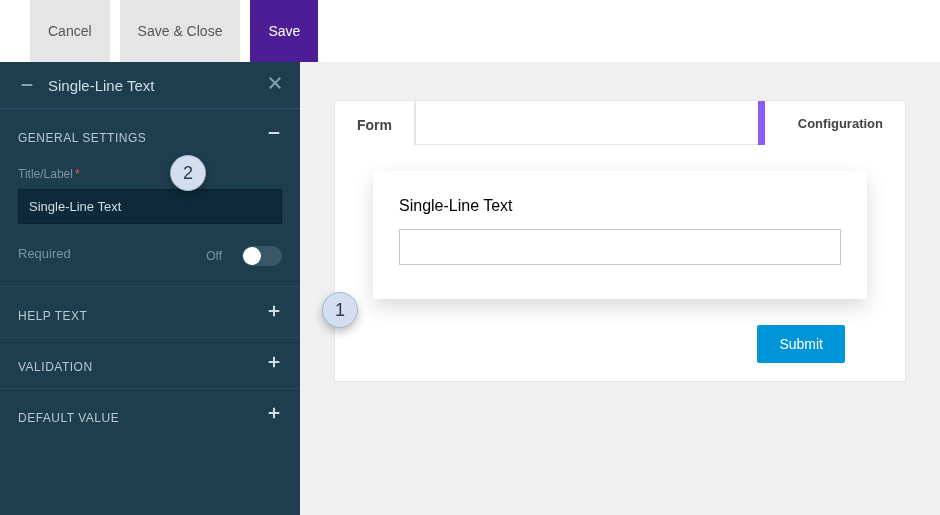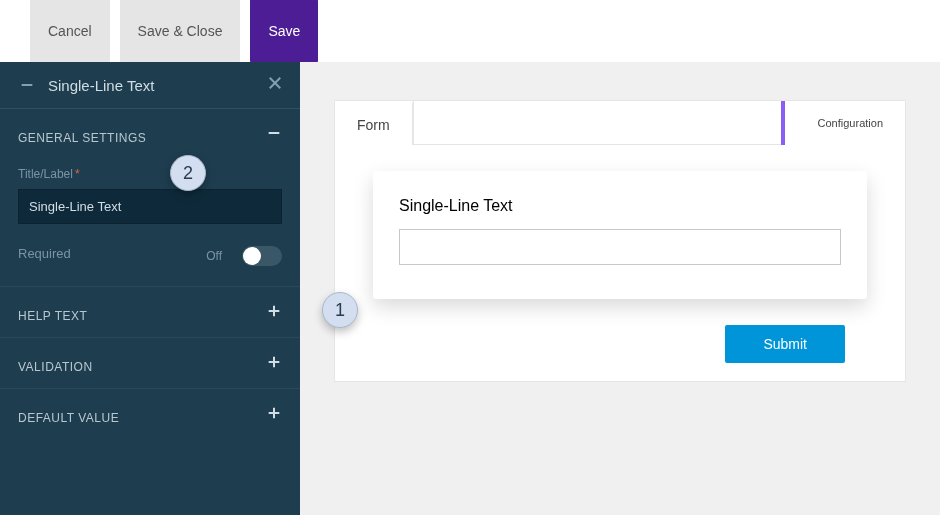--- a/index.html
+++ b/index.html
@@ -33,33 +33,33 @@
     .sb-row { display: flex; justify-content: space-between; margin-top: 22px; }
     .sb-row .lab { color: #7a94a3; font-size: 13px; }
     .toggle-wrap { display: flex; align-items: center; gap: 20px; }
     .toggle-state { color: #7a94a3; font-size: 12px; }
     .toggle { width: 40px; height: 20px; background: #3a5767; border-radius: 10px; position: relative; cursor: pointer; }
     .toggle .knob { width: 18px; height: 18px; background: #fff; border-radius: 50%; position: absolute; top: 1px; left: 1px; }
 
     
     .canvas { flex: 1; background: #f0f0f0; padding: 38px 34px; position: relative; }
     .panel { background: #fff; border: 1px solid #e5e5e5; }
-    .tabs { display: flex; height: 44px; }
+    .tabs { display: flex; height: 44px; font-weight: bold; }
     .tab { padding: 0 22px; display: flex; align-items: center; font-size: 14px; color: #444; cursor: pointer; position: relative; }
     .tab.active { border-right: 1px solid #e5e5e5; border-top: 3px solid transparent; }
     .tab-spacer { flex: 1; border-bottom: 1px solid #e5e5e5; border-left: 1px solid #e5e5e5; }
-    .tab.config { margin-left: auto; font-size: 11px; border-left: 4px solid #8b5cf6; padding-left: 33px; }
+    .tab.config { margin-left: auto; font-size: 13px; border-left: 7px solid #8b5cf6; padding-left: 33px; }
 
     .panel-body { padding: 26px 38px 18px 38px; }
     .field-card { background: #fff; border-radius: 3px; box-shadow: 0 8px 20px rgba(0,0,0,0.15); padding: 26px 26px 34px 26px; position: relative; }
     .field-label { font-size: 16px; color: #000; margin-bottom: 14px; }
     .field-input { width: 100%; height: 36px; border: 1px solid #c8c8c8; background: #fff; padding: 0 10px; font-size: 14px; }
 
     .submit-row { display: flex; justify-content: flex-end; margin-top: 26px; padding-right: 22px; }
-    .btn-submit { background: #0095d9; color: #fff; border: none; padding: 11px 38px; font-size: 14px; cursor: pointer; border-radius: 2px; }
+    .btn-submit { background: #0095d9; color: #fff; border: none; padding: 11px 22px; font-size: 14px; cursor: pointer; border-radius: 2px; }
 
     
     .badge { width: 36px; height: 36px; background: #d3dff0; border: 1px solid #a8b8cc; border-radius: 50%; display: flex; align-items: center; justify-content: center; font-size: 18px; color: #2a3b52; font-weight: 400; position: absolute; box-shadow: 0 4px 8px rgba(0,0,0,0.25); }
     .badge2-pos { position: absolute; left: 170px; top: 155px; z-index: 5; }
   </style>
 </head>
 <body>
 
 <div class="topbar">
   <div class="top-actions">

